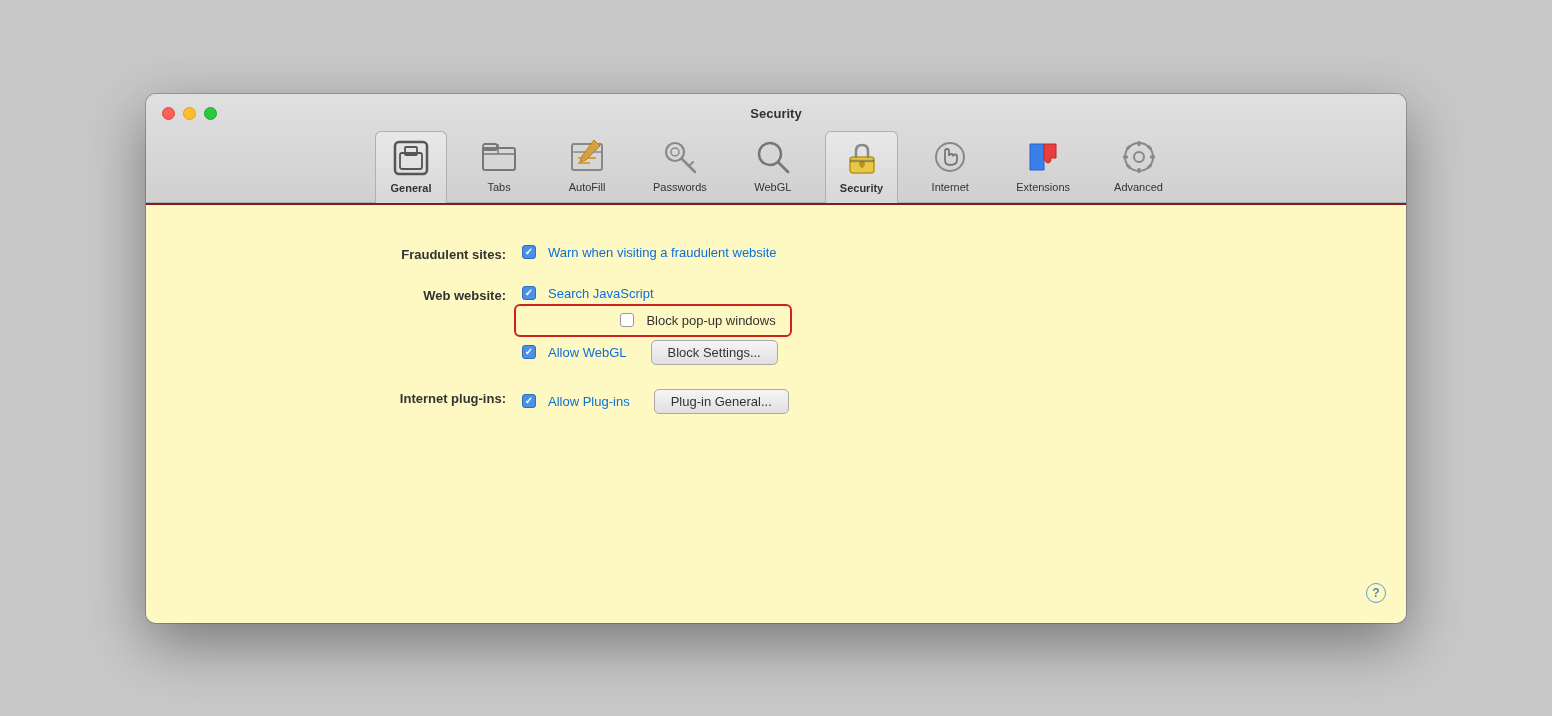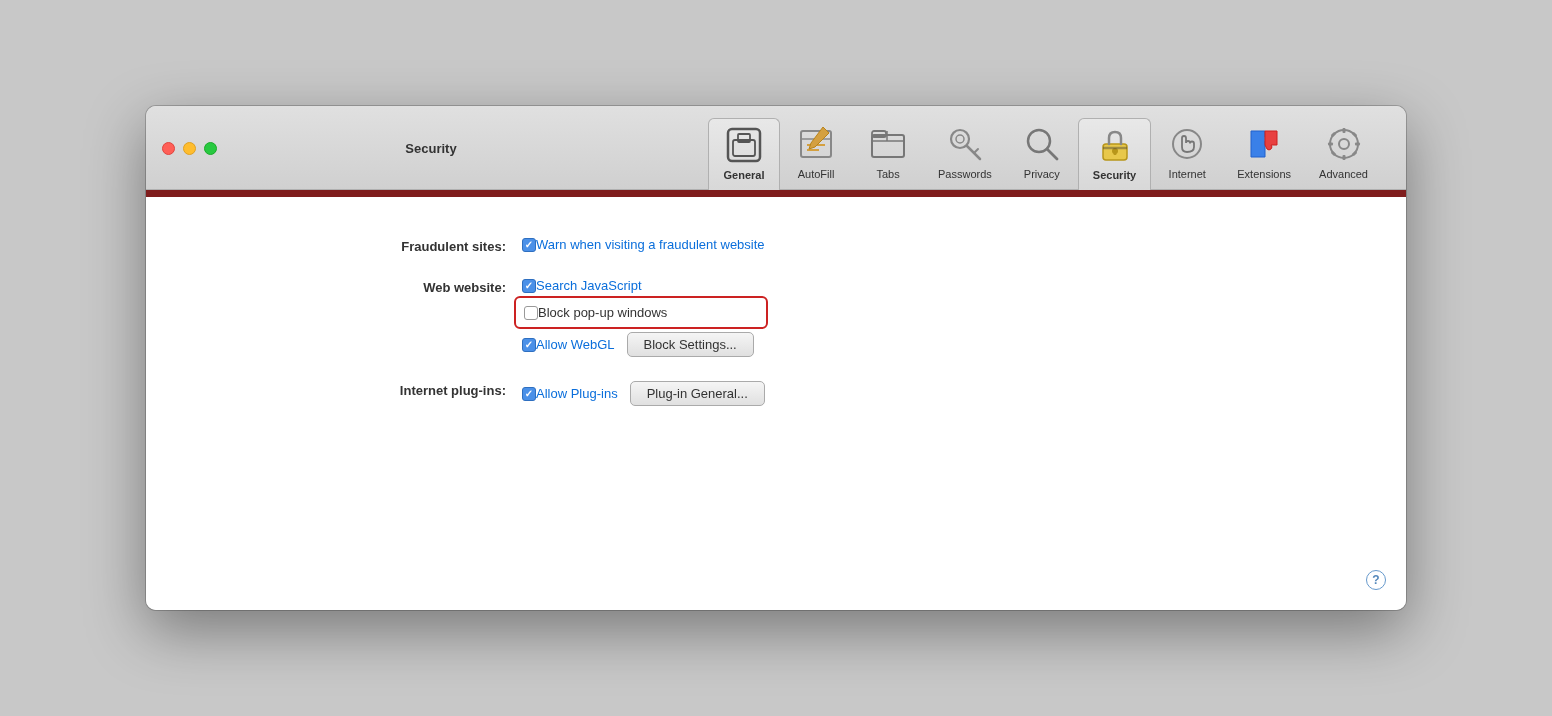--- a/index.html
+++ b/index.html
@@ -19,21 +19,21 @@
       border-radius: 10px;
       box-shadow: 0 20px 60px rgba(0,0,0,0.4), 0 0 0 1px rgba(0,0,0,0.2);
       overflow: hidden;
     }
 
     .title-bar {
       background: linear-gradient(180deg, #e0e0e0 0%, #d0d0d0 100%);
       border-bottom: 1px solid #b0b0b0;
       padding: 12px 16px 0 16px;
       display: flex;
-      flex-direction: row;
+      flex-direction: column;
       align-items: center;
     }
 
     .title-bar-top {
       width: 100%;
       display: flex;
       align-items: center;
       margin-bottom: 10px;
       position: relative;
     }
@@ -59,21 +59,21 @@
     .window-title {
       text-align: center;
       width: 100%;
       font-size: 13px;
       font-weight: 600;
       color: #333;
     }
 
     .toolbar {
       display: flex;
-      gap: 0px;
+      gap: 16px;
       padding: 0 8px;
     }
 
     .toolbar-item {
       display: flex;
       flex-direction: column;
       align-items: center;
       padding: 6px 14px 8px;
       border-radius: 6px 6px 0 0;
       cursor: pointer;
@@ -103,22 +103,22 @@
       color: #333;
       text-align: center;
       font-weight: 400;
     }
 
     .toolbar-item.active .toolbar-label {
       font-weight: 600;
     }
 
     .content {
-      background: #ffffff;
-      border-top: 7px solid #7f1d1d;
+      background: #fef9c3;
+      border-top: 2px solid #7f1d1d;
       padding: 40px 60px 44px 60px;
       min-height: 420px;
       position: relative;
     }
 
     .settings-grid {
       display: flex;
       flex-direction: column;
       gap: 24px;
       max-width: 900px;
@@ -143,28 +143,29 @@
 
     .setting-controls {
       display: flex;
       flex-direction: column;
       gap: 10px;
     }
 
     .checkbox-row {
       display: flex;
       align-items: center;
-      gap: 0;
+      gap: 12px;
     }
 
     .checkbox-row.highlighted {
       border: 2.5px solid #cc2222;
       border-radius: 6px;
       padding: 7px 14px 7px 8px;
       margin: -7px -14px -7px -8px;
+      justify-content: flex-end;
     }
 
     .mac-checkbox {
       width: 14px;
       height: 14px;
       border: 1px solid #999;
       border-radius: 3px;
       background: white;
       display: flex;
       align-items: center;
@@ -248,62 +249,62 @@
             <rect x="8" y="14" width="22" height="16" rx="2" fill="none" stroke="#555" stroke-width="1.8"></rect>
             <rect x="13" y="8" width="12" height="8" rx="1" fill="none" stroke="#555" stroke-width="1.8"></rect>
           </svg>
         </div>
         <span class="toolbar-label">General</span>
       </div>
 
       <div class="toolbar-item">
         <div class="toolbar-icon">
           <svg width="38" height="38" viewBox="0 0 38 38">
+            <rect x="3" y="10" width="32" height="22" rx="2" fill="none" stroke="#777" stroke-width="2"></rect>
+            <rect x="3" y="6" width="14" height="6" rx="2" fill="none" stroke="#777" stroke-width="1.8"></rect>
+            <line x1="3" y1="16" x2="35" y2="16" stroke="#777" stroke-width="1.5"></line>
+            <line x1="18" y1="16" x2="18" y2="6" stroke="#777" stroke-width="1.5"></line>
+          </svg>
+        </div>
+        <span class="toolbar-label">Tabs</span>
+      </div>
+
+      <div class="toolbar-item">
+        <div class="toolbar-icon">
+          <svg width="38" height="38" viewBox="0 0 38 38">
             <rect x="4" y="6" width="30" height="26" rx="2" fill="none" stroke="#888" stroke-width="2"></rect>
             <line x1="4" y1="14" x2="34" y2="14" stroke="#888" stroke-width="1.5"></line>
             <line x1="10" y1="20" x2="28" y2="20" stroke="#d4a040" stroke-width="2"></line>
             <line x1="10" y1="25" x2="22" y2="25" stroke="#d4a040" stroke-width="2"></line>
             <path d="M26 2 L32 8 L18 22 L12 24 L14 18 Z" fill="#d4a040" stroke="#b8831a" stroke-width="1"></path>
           </svg>
         </div>
         <span class="toolbar-label">AutoFill</span>
       </div>
 
       <div class="toolbar-item">
         <div class="toolbar-icon">
           <svg width="38" height="38" viewBox="0 0 38 38">
-            <rect x="3" y="10" width="32" height="22" rx="2" fill="none" stroke="#777" stroke-width="2"></rect>
-            <rect x="3" y="6" width="14" height="6" rx="2" fill="none" stroke="#777" stroke-width="1.8"></rect>
-            <line x1="3" y1="16" x2="35" y2="16" stroke="#777" stroke-width="1.5"></line>
-            <line x1="18" y1="16" x2="18" y2="6" stroke="#777" stroke-width="1.5"></line>
-          </svg>
-        </div>
-        <span class="toolbar-label">Tabs</span>
-      </div>
-
-      <div class="toolbar-item">
-        <div class="toolbar-icon">
-          <svg width="38" height="38" viewBox="0 0 38 38">
             <circle cx="14" cy="14" r="9" fill="none" stroke="#888" stroke-width="2.2"></circle>
             <circle cx="14" cy="14" r="4" fill="none" stroke="#888" stroke-width="1.5"></circle>
             <line x1="21" y1="21" x2="34" y2="34" stroke="#888" stroke-width="2.5" stroke-linecap="round"></line>
             <line x1="28" y1="28" x2="32" y2="24" stroke="#888" stroke-width="2" stroke-linecap="round"></line>
           </svg>
         </div>
         <span class="toolbar-label">Passwords</span>
       </div>
 
       <div class="toolbar-item">
         <div class="toolbar-icon">
           <svg width="38" height="38" viewBox="0 0 38 38">
             <circle cx="16" cy="16" r="11" fill="none" stroke="#777" stroke-width="2.5"></circle>
             <line x1="24" y1="24" x2="34" y2="34" stroke="#777" stroke-width="2.8" stroke-linecap="round"></line>
           </svg>
         </div>
-        <span class="toolbar-label">Privacy</span>
+        <span class="toolbar-label">WebGL</span>
       </div>
 
       <div class="toolbar-item" style="background:linear-gradient(180deg,#e8e8e8 0%,#d8d8d8 100%);border:1px solid #b0b0b0;border-bottom:none;margin-bottom:-1px;padding-bottom:9px;">
         <div class="toolbar-icon">
           <svg width="38" height="38" viewBox="0 0 38 38">
 
             <rect x="7" y="18" width="24" height="16" rx="3" fill="#e8c84a" stroke="#b8961a" stroke-width="1.5"></rect>
 
             <path d="M13 18 L13 12 Q13 6 19 6 Q25 6 25 12 L25 18" fill="none" stroke="#888" stroke-width="2.5" stroke-linecap="round"></path>
 

